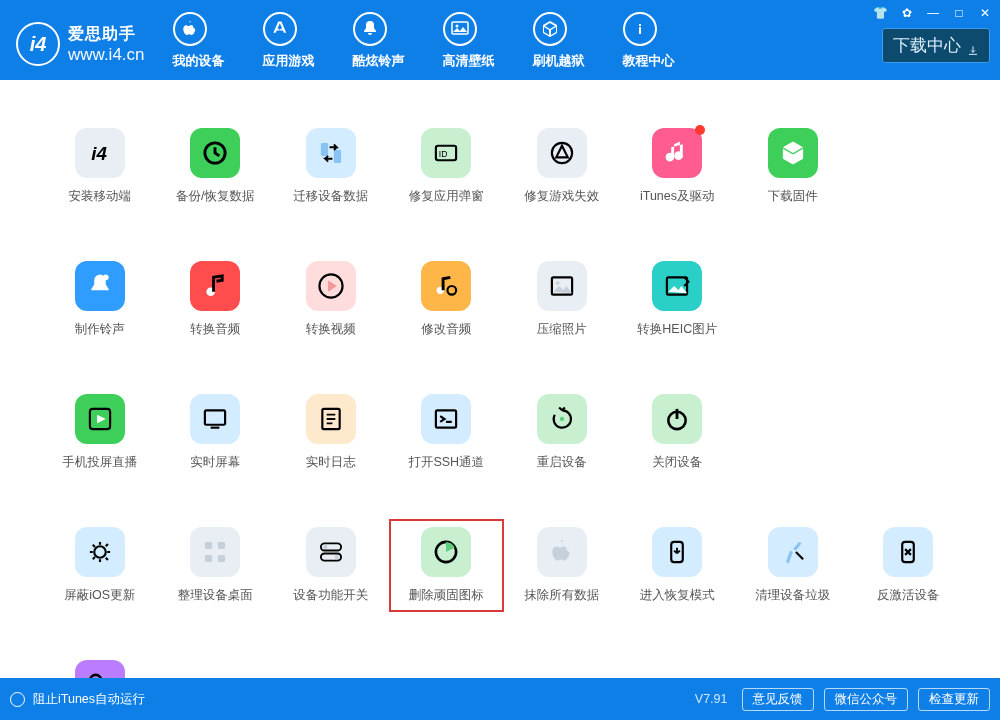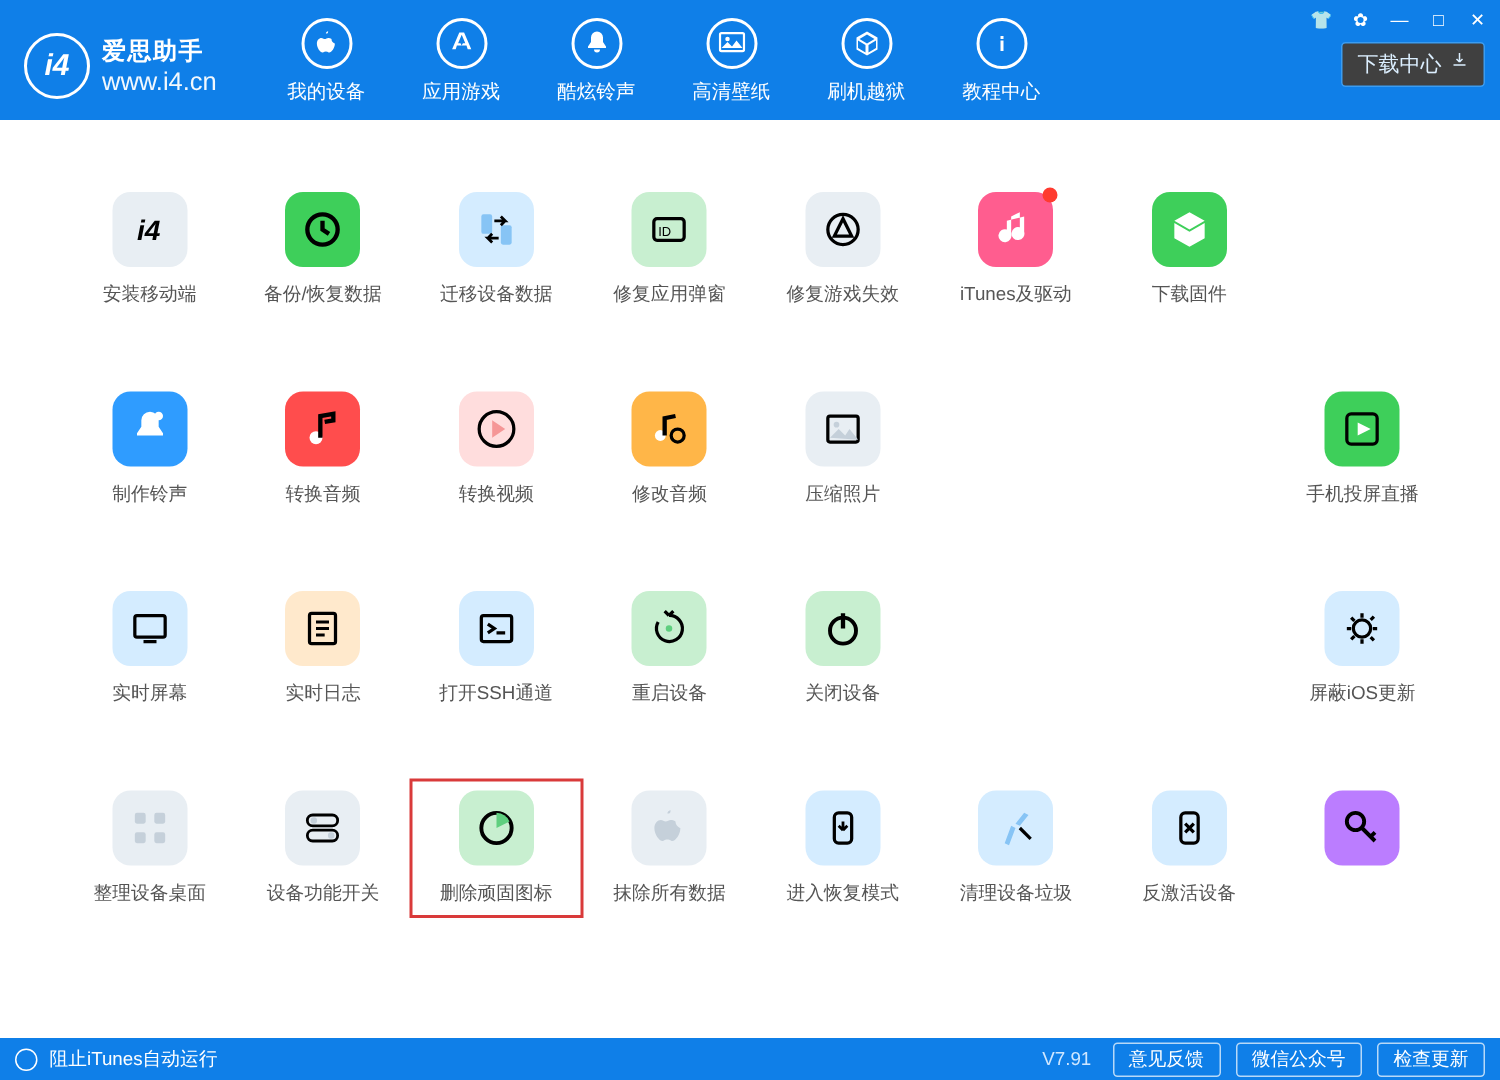--- a/index.html
+++ b/index.html
@@ -3,29 +3,29 @@
 <meta charset="utf-8">
 <style>
   * { margin: 0; padding: 0; box-sizing: border-box; font-family: "Microsoft YaHei", "PingFang SC", sans-serif; }
   html, body { width: 1000px; height: 720px; overflow: hidden; }
   body { display: flex; flex-direction: column; background: #fff; }
 
   
   .header { background: #0f7fe8; color: #fff; height: 80px; position: relative; display: flex; align-items: flex-end; }
   .winbar { position: absolute; top: 4px; right: 6px; display: flex; gap: 8px; }
   .winbar .wb { width: 18px; height: 18px; display: flex; align-items: center; justify-content: center; font-size: 12px; color: #fff; cursor: pointer; }
-  .download-center { position: absolute; top: 28px; right: 10px; background: #404040; border: 1px solid #3b9cf0; font-size: 14px; color: #dcefff; padding: 5px 10px; border-radius: 3px; cursor: pointer; display: flex; gap: 6px; align-items: flex-start; }
+  .download-center { position: absolute; top: 28px; right: 10px; background: #0c4a6e; border: 1px solid #3b9cf0; font-size: 17px; color: #dcefff; padding: 5px 10px; border-radius: 3px; cursor: pointer; display: flex; gap: 6px; align-items: flex-end; }
 
   .logo { display: flex; align-items: center; gap: 8px; margin-left: 16px; margin-bottom: 14px; }
   .logo-badge { width: 44px; height: 44px; border: 2.5px solid #fff; border-radius: 50%; display: flex; align-items: center; justify-content: center; font-weight: bold; font-size: 20px; font-style: italic; }
   .logo-text .t1 { font-size: 16px; font-weight: 600; letter-spacing: 1px; }
   .logo-text .t2 { font-size: 17px; opacity: .95; }
 
   .nav { display: flex; margin-left: 28px; height: 80px; }
-  .nav-item { width: 90px; display: flex; flex-direction: column; align-items: center; justify-content: flex-end; padding-bottom: 10px; cursor: pointer; font-size: 13px; gap: 6px; }
+  .nav-item { width: 90px; display: flex; flex-direction: column; justify-content: flex-end; padding-bottom: 10px; cursor: pointer; font-size: 13px; gap: 6px; font-weight: bold; }
   .nav-item.active { background: #1b8ef0; }
   .nav-icon { width: 34px; height: 34px; border: 2px solid #fff; border-radius: 50%; display: flex; align-items: center; justify-content: center; }
   .nav-icon svg { width: 18px; height: 18px; fill: #fff; }
 
   
   .main { flex: 1; overflow: auto; padding: 40px 34px 0 30px; margin-left: 12px; }
   .grid { display: grid; grid-template-columns: repeat(8, 1fr); row-gap: 40px; column-gap: 0; }
   .tool { display: flex; flex-direction: column; align-items: center; gap: 10px; cursor: pointer; position: relative; padding: 8px 4px; }
   .tool.highlight { outline: 2px solid #d93a3a; outline-offset: -2px; }
   .tile { width: 50px; height: 50px; border-radius: 12px; display: flex; align-items: center; justify-content: center; position: relative; }
@@ -41,21 +41,21 @@
   .c-lblue  { background: #d4ecff; } .c-lblue svg { fill: #87c4f5; }
   .c-red    { background: #ff4d4d; }
   .c-lred   { background: #ffdddd; } .c-lred svg { fill: #f59696; }
   .c-orange { background: #ffb648; }
   .c-lorange{ background: #ffe9cc; } .c-lorange svg { fill: #f0c083; }
   .c-pink   { background: #ff5d8f; }
   .c-teal   { background: #2ad0c8; }
   .c-purple { background: #bb7dff; }
 
   
-  .footer { height: 28px; background: #0f7fe8; color: #fff; display: flex; align-items: center; font-size: 12.5px; padding: 0 10px; gap: 10px; }
+  .footer { height: 42px; background: #0f7fe8; color: #fff; display: flex; align-items: center; font-size: 12.5px; padding: 0 10px; gap: 10px; }
   .footer .left { display: flex; align-items: center; gap: 8px; flex: 1; }
   .footer .circ { width: 15px; height: 15px; border: 1.5px solid #fff; border-radius: 50%; }
   .footer .ver { color: #cfe7ff; margin-right: 4px;}
   .footer .fbtn { border: 1px solid rgba(255,255,255,.7); padding: 2px 10px; border-radius: 3px; cursor: pointer; }
 </style>
 </head>
 <body>
 
 <svg width="0" height="0" style="position:absolute">
   <defs>
@@ -373,20 +373,28 @@
         <span class="tool-label">修改音频</span>
       </div>
       <div class="tool">
         <div class="tile c-faded">
           <svg viewBox="0 0 18 18">
             <use href="#i-image"></use>
           </svg>
         </div>
         <span class="tool-label">压缩照片</span>
       </div>
+      <div class="tool">
+        <div class="tile c-teal">
+          <svg viewBox="0 0 18 18">
+            <use href="#i-heic"></use>
+          </svg>
+        </div>
+        <span class="tool-label">转换HEIC图片</span>
+      </div>
       <div></div>
       <div></div>
       <div class="tool">
         <div class="tile c-green">
           <svg viewBox="0 0 18 18">
             <use href="#i-cast"></use>
           </svg>
         </div>
         <span class="tool-label">手机投屏直播</span>
       </div>

